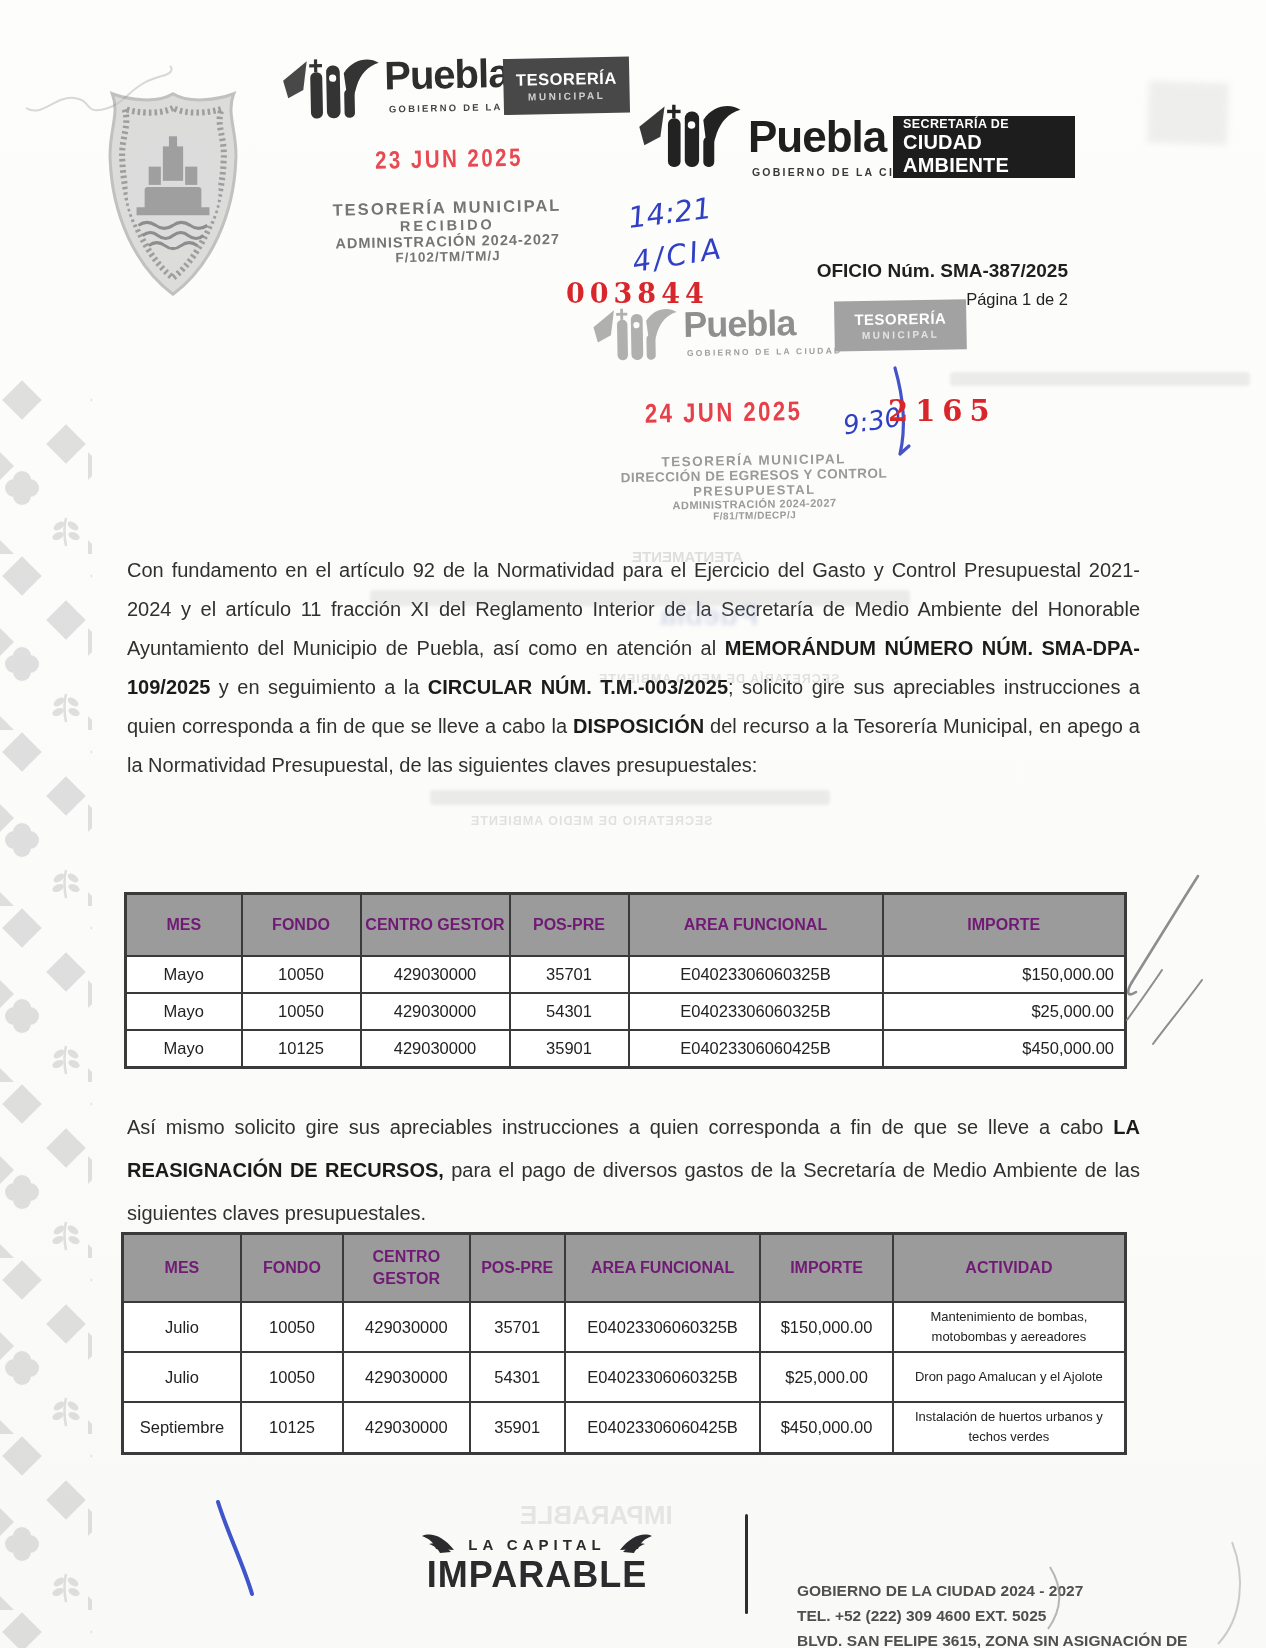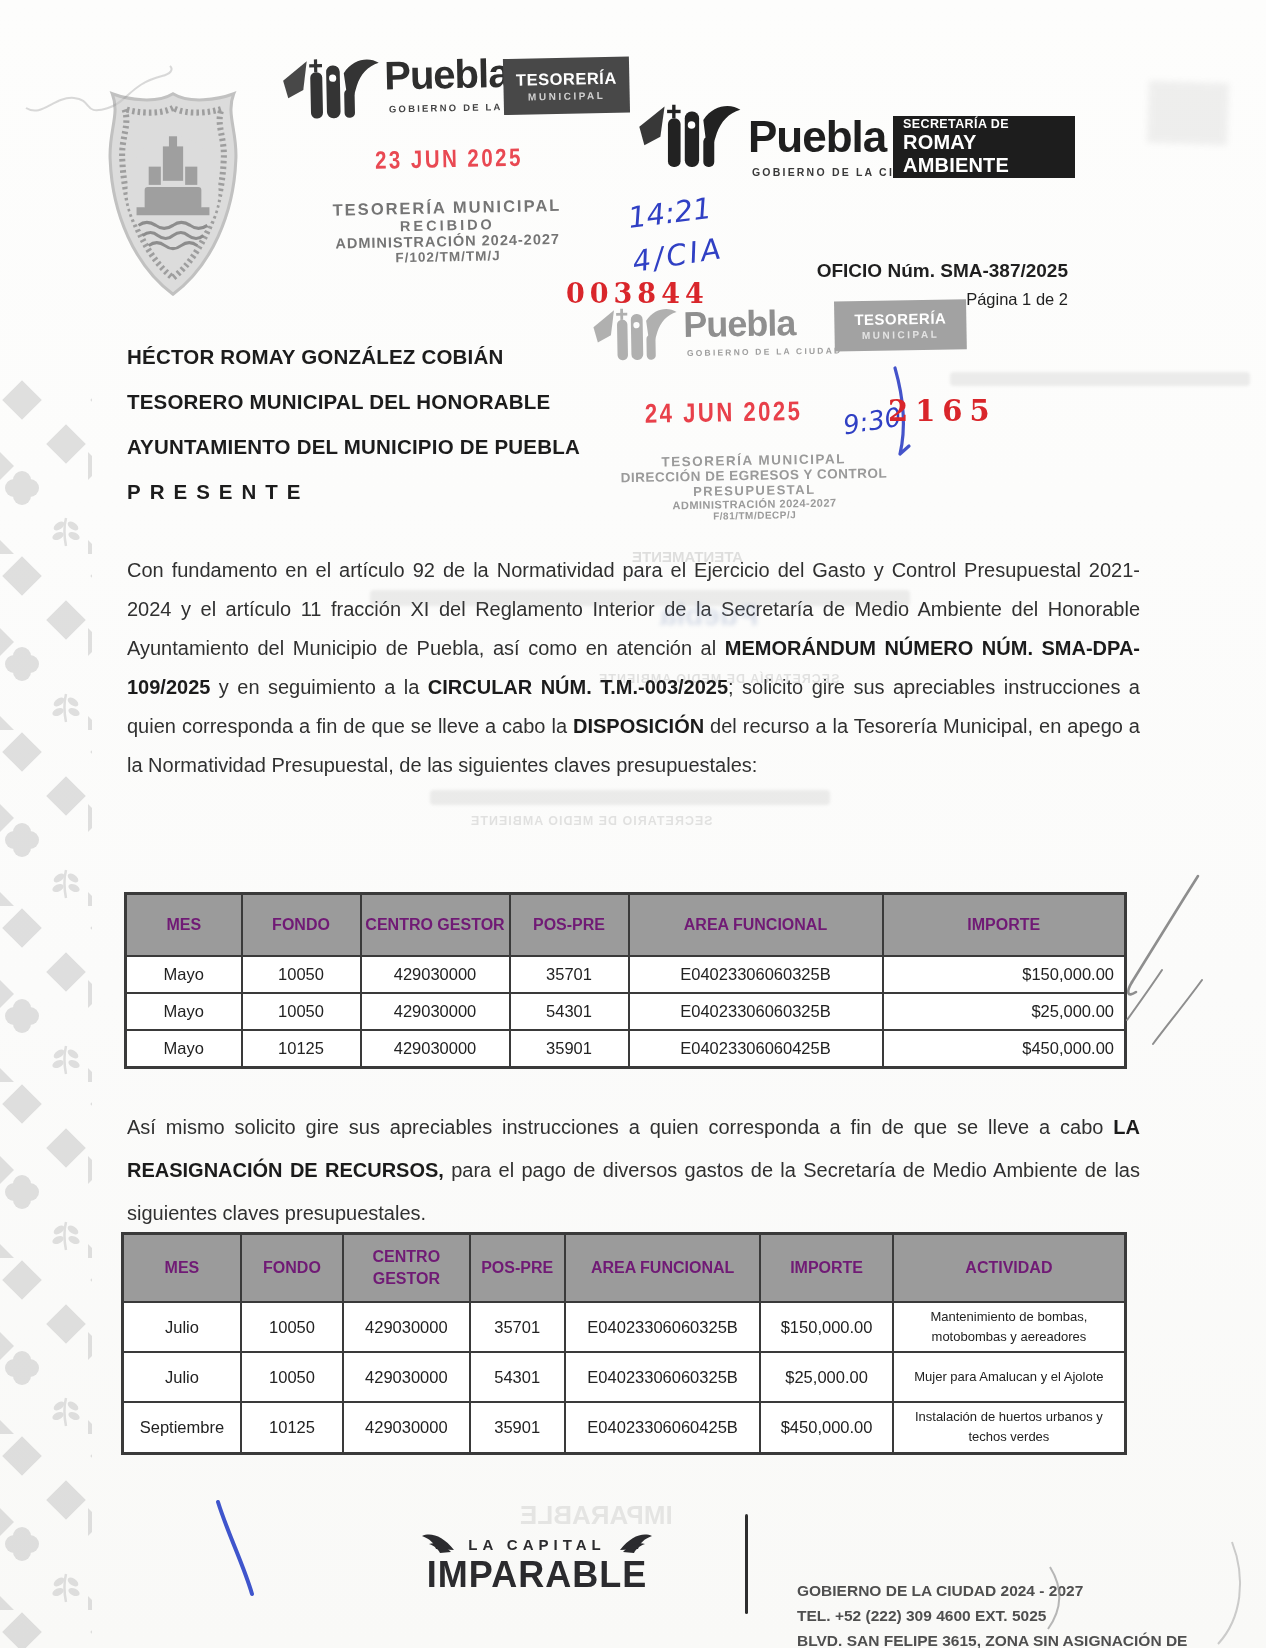--- a/index.html
+++ b/index.html
@@ -183,33 +183,27 @@
         <rect x="60" y="16" width="17" height="66" rx="8"></rect>
         <circle cx="68" cy="32" r="4.5" fill="#fff"></circle>
         <path d="M82,26 C94,8 114,6 126,14 C112,18 103,28 98,42 L88,74 Z"></path>
         <rect x="82" y="46" width="13" height="36" rx="6"></rect>
       </g>
     </svg>
     <div class="abs brandword" style="left:115px;top:16px;font-size:44px;color:#1f1f1f;">Puebla</div>
     <div class="abs brandsub" style="left:119px;top:70px;font-size:10.5px;">GOBIERNO DE LA CIUDAD</div>
     <div class="dept-box">
       <div class="d1">SECRETARÍA DE</div>
-      <div class="d2">ROMAY AMBIENTE</div>
+      <div class="d2">CIUDAD AMBIENTE</div>
     </div>
   </div>
 
   <div class="rightmeta oficio" style="top:260px;">OFICIO Núm. SMA-387/2025</div>
   <div class="rightmeta pagina" style="top:290px;">Página 1 de 2</div>
 
-  <div class="addressee">
-    <div>HÉCTOR ROMAY GONZÁLEZ COBIÁN</div>
-    <div>TESORERO MUNICIPAL DEL HONORABLE</div>
-    <div>AYUNTAMIENTO DEL MUNICIPIO DE PUEBLA</div>
-    <div class="presente">PRESENTE</div>
-  </div>
 
   <div class="stamp2">
     <svg class="abs" style="left:0;top:4px;opacity:.45;" width="92" height="66" viewBox="0 0 130 95">
       <g fill="#555555">
         <path d="M6,34 L36,10 L31,46 L12,56 Z"></path>
         <rect x="40" y="24" width="15" height="58" rx="7"></rect>
         <rect x="45" y="8" width="4" height="16"></rect>
           <rect x="39" y="14" width="16" height="4"></rect>
         <rect x="60" y="16" width="17" height="66" rx="8"></rect>
         <circle cx="68" cy="32" r="4.5" fill="#fff"></circle>
@@ -330,21 +324,21 @@
           <td>$150,000.00</td>
           <td>Mantenimiento de bombas, motobombas y aereadores</td>
         </tr>
         <tr>
           <td>Julio</td>
           <td>10050</td>
           <td>429030000</td>
           <td>54301</td>
           <td>E04023306060325B</td>
           <td>$25,000.00</td>
-          <td>Mujer para Amalucan y el Ajolote</td>
+          <td>Dron pago Amalucan y el Ajolote</td>
         </tr>
         <tr>
           <td>Septiembre</td>
           <td>10125</td>
           <td>429030000</td>
           <td>35901</td>
           <td>E04023306060425B</td>
           <td>$450,000.00</td>
           <td>Instalación de huertos urbanos y techos verdes</td>
         </tr>

